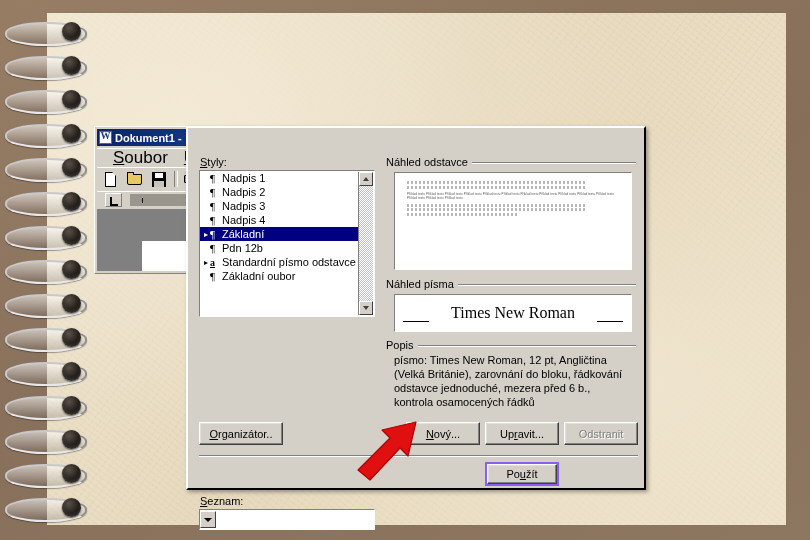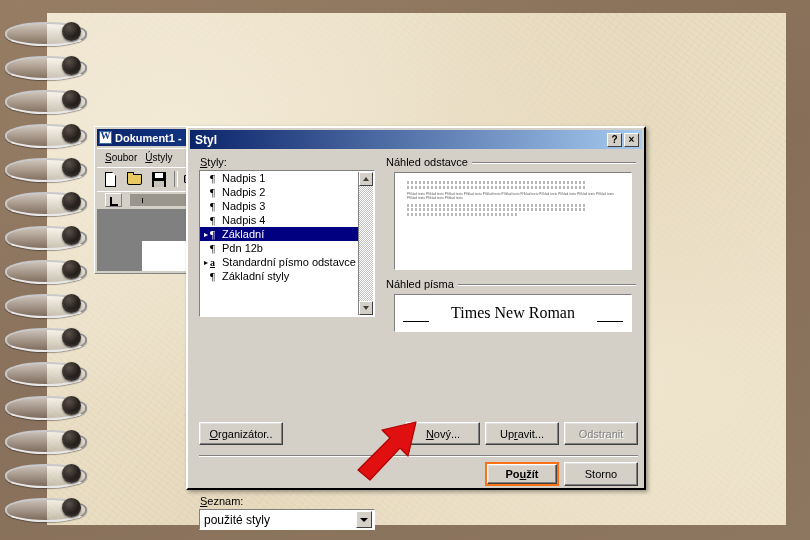--- a/index.html
+++ b/index.html
@@ -134,23 +134,23 @@
   }
   #word-menubar {
     position: absolute;
     left: 2px; top: 21px;
     width: 236px; height: 17px;
     background: #d4d0c8;
     display: flex; align-items: center;
     border-top: 1px solid #ffffff;
   }
   .word-menu-item {
-    font-size: 10px;
-    color: #000000;
-    margin-left: 8px;
+    font-size: 17px;
+    color: #000000;
+    margin-left: 16px;
     white-space: nowrap;
     text-align: center;
   }
   .word-menu-item .ul { text-decoration: underline; }
   #word-toolbar {
     position: absolute;
     left: 2px; top: 40px;
     width: 236px; height: 22px;
     background: #d4d0c8;
     border-top: 1px solid #ffffff;
@@ -570,21 +570,21 @@
     border-bottom-color: #404040;
     box-shadow: inset -1px -1px 0 #808080, inset 1px 1px 0 #dfdfdf;
     box-sizing: border-box;
     font-size: 11px;
     color: #000000;
     display: flex; align-items: center; justify-content: center;
     white-space: nowrap;
   }
   .btn .ul { text-decoration: underline; }
   .btn.disabled { color: #808080; text-shadow: 1px 1px 0 #ffffff; }
-  .btn.default { border: 2px solid #f97316; box-shadow: none; font-weight: bold; }
+  .btn.default { border: 2px solid #8b5cf6; box-shadow: none; }
   .btn.default .inner {
     width: 100%; height: 100%;
     border: 1px solid #ffffff;
     border-right-color: #404040;
     border-bottom-color: #404040;
     box-shadow: inset -1px -1px 0 #808080, inset 1px 1px 0 #dfdfdf;
     box-sizing: border-box;
     display: flex; align-items: center; justify-content: center;
   }
 
@@ -717,25 +717,20 @@
       </div>
     </div>
 
     <div id="word-doc-area">
       <div id="word-page"></div>
     </div>
   </div>
 
   <div id="styl-dialog">
 
-    <div id="styl-titlebar">
-      <span id="styl-title-text">Styl</span>
-      <div class="tb-btn" id="styl-help-btn">?</div>
-      <div class="tb-btn" id="styl-close-btn">×</div>
-    </div>
 
     <div class="dlg-label" id="styly-label"><span class="ul">S</span><span>tyly:</span></div>
 
     <div id="styles-list">
       <div id="styles-rows">
           <div class="style-row">
             <span class="row-arrow"></span>
             <span class="row-mark">¶</span>
             <span>Nadpis 1</span>
           </div>
@@ -765,37 +760,36 @@
             <span>Pdn 12b</span>
           </div>
           <div class="style-row">
             <span class="row-arrow">▸</span>
             <span class="row-mark char">a</span>
             <span>Standardní písmo odstavce</span>
           </div>
           <div class="style-row">
             <span class="row-arrow"></span>
             <span class="row-mark">¶</span>
-            <span>Základní styly</span>
+            <span>Základní oubor</span>
           </div>
         </div>
       <div id="styles-scroll">
         <div class="sb-arrow up">
             <span class="tri"></span>
           </div>
         <div class="sb-arrow down">
             <span class="tri"></span>
           </div>
         <div id="scroll-caret"></div>
       </div>
     </div>
 
     <div class="dlg-label" id="seznam-label"><span class="ul">S</span><span>eznam:</span></div>
     <div id="seznam-combo">
-      <span id="seznam-value">použité styly</span>
       <div id="seznam-arrow">
           <span class="tri"></span>
         </div>
     </div>
 
     <div class="group" id="grp-font">
       <div class="group-line"></div>
       <div class="group-title">Náhled písma</div>
       <div id="font-preview">
         <span class="fp-dash l"></span>
@@ -812,20 +806,25 @@
           <div class="pp-line" style="width:85%;"></div>
           <div class="pp-line" style="width:85%;margin-bottom:3px;"></div>
           <div class="pp-text" id="pp-sample">Příklad textu Příklad textu Příklad textu Příklad textu Příklad textu Příklad textu Příklad textu Příklad textu Příklad textu Příklad textu Příklad textu Příklad textu Příklad textu Příklad textu</div>
           <div class="pp-line" style="width:85%;margin-top:3px;"></div>
           <div class="pp-line" style="width:85%;"></div>
           <div class="pp-line" style="width:52%;"></div>
         </div>
       </div>
     </div>
 
+    <div class="group" id="grp-popis">
+      <div class="group-line"></div>
+      <div class="group-title">Popis</div>
+      <div id="popis-text">písmo: Times New Roman, 12 pt, Angličtina (Velká Británie), zarovnání do bloku, řádkování odstavce jednoduché, mezera před 6 b., kontrola osamocených řádků</div>
+    </div>
 
     <div class="btn" id="btn-organizator">
         <span class="ul">O</span>
         <span>rganizátor..</span>
       </div>
     <div class="btn" id="btn-novy">
         <span class="ul">N</span>
         <span>ový...</span>
       </div>
     <div class="btn" id="btn-upravit">
@@ -837,20 +836,19 @@
 
     <div id="dlg-divider"></div>
 
     <div class="btn default" id="btn-pouzit">
         <span class="inner">
           <span>Po</span>
           <span class="ul">u</span>
           <span>žít</span>
         </span>
       </div>
-    <div class="btn" id="btn-storno">Storno</div>
   </div>
 
   <svg id="red-arrow" viewBox="0 0 66 62">
     <polygon points="64,2 30,10 38,18 6,50 18,60 48,28 56,36" fill="#e01010" stroke="#b00000" stroke-width="1.2" stroke-linejoin="round"></polygon>
   </svg>
 
 </div>
 
 </body></html>

